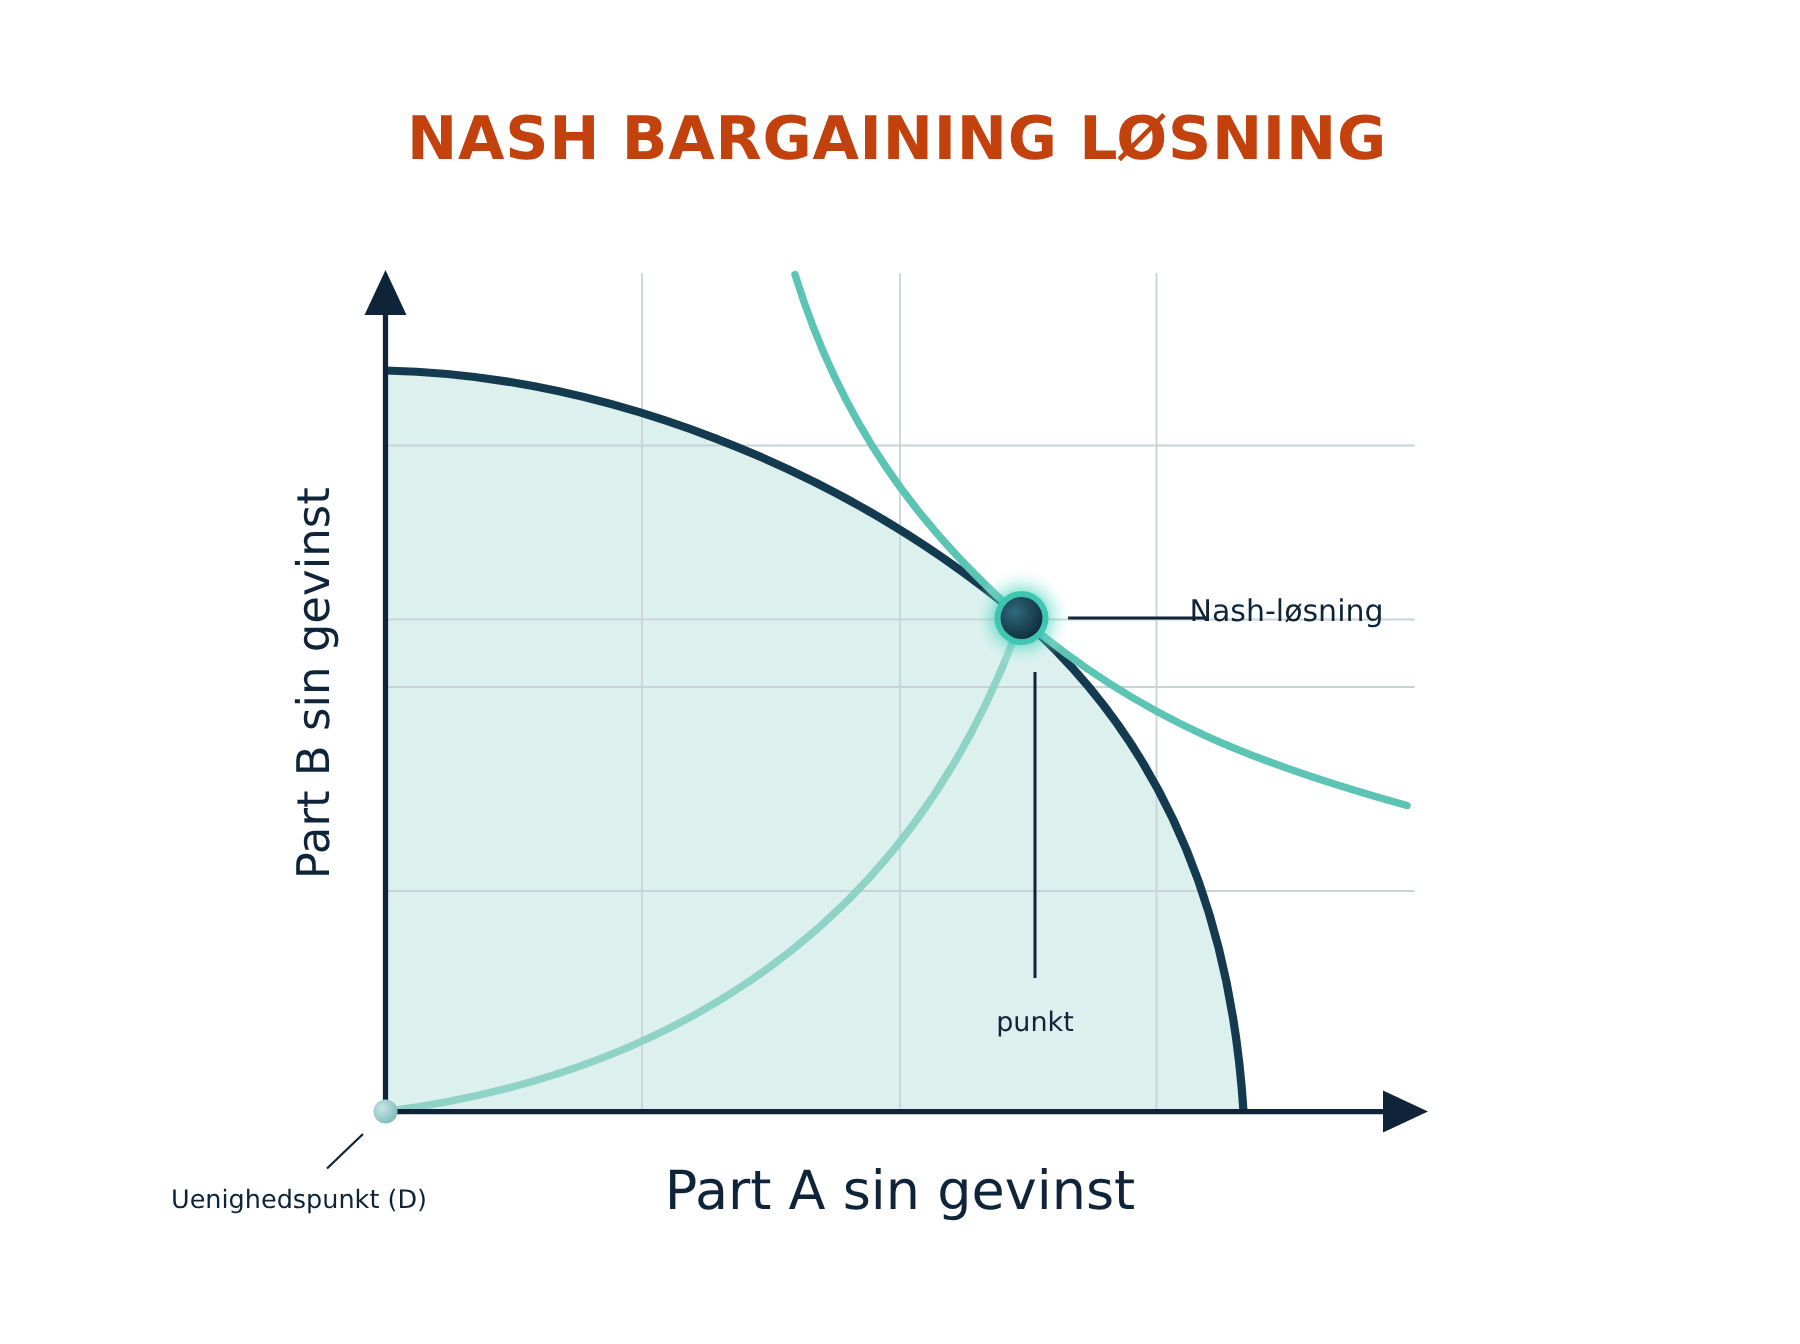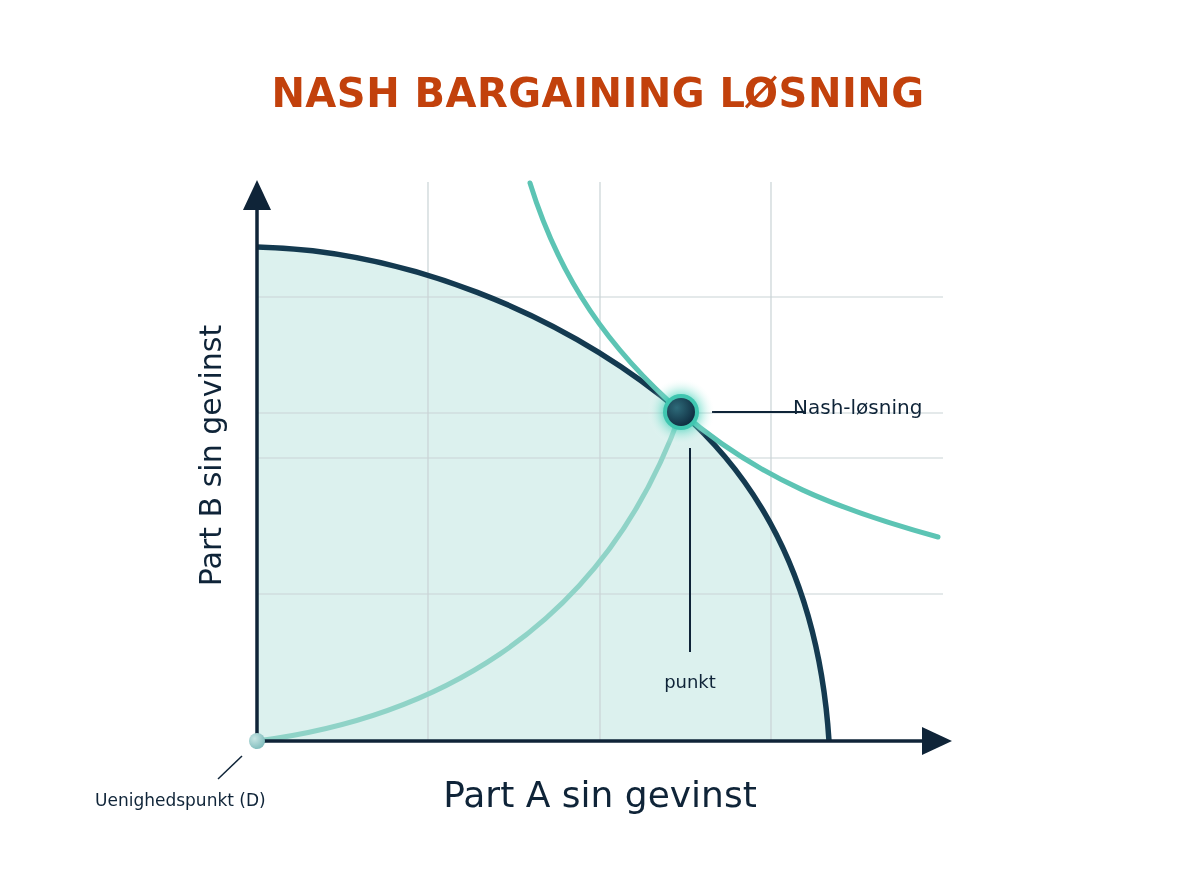--- a/index.html
+++ b/index.html
@@ -2,21 +2,21 @@
 <html><head>
 <meta charset="utf-8">
 <style>
   html, body { margin: 0; padding: 0; background: #ffffff; }
   body { width: 1200px; height: 896px; position: relative; overflow: hidden; font-family: "DejaVu Sans", sans-serif; }
   .title { position: absolute; left: 0; top: 70px; width: 1100px; text-align: center; font-family: "DejaVu Sans", sans-serif; font-weight: bold; font-size: 40px; letter-spacing: 0.5px; color: #c2410c; margin-left: 48px; }
   svg { position: absolute; left: 0; top: 0; }
   .lbl { position: absolute; color: #0f2438; font-family: "DejaVu Sans", sans-serif; }
   .nash-label { left: 793px; top: 395px; font-size: 20px; }
   .pareto-label { left: 600px; top: 670px; width: 180px; text-align: center; font-size: 18px; line-height: 24px; }
-  .disagree-label { left: 95px; top: 790px; font-size: 17px; }
+  .disagree-label { left: 114px; top: 790px; font-size: 17px; }
   .xlabel { left: 420px; top: 774px; width: 360px; text-align: center; font-size: 36px; }
   .ylabel { left: 75px; top: 438px; width: 270px; text-align: center; font-size: 30px; transform: rotate(-90deg); transform-origin: center center; }
 </style>
 </head>
 <body>
 
 <div class="title">NASH BARGAINING LØSNING</div>
 
 <svg width="1200" height="896" viewBox="0 0 1200 896">
   <defs>

